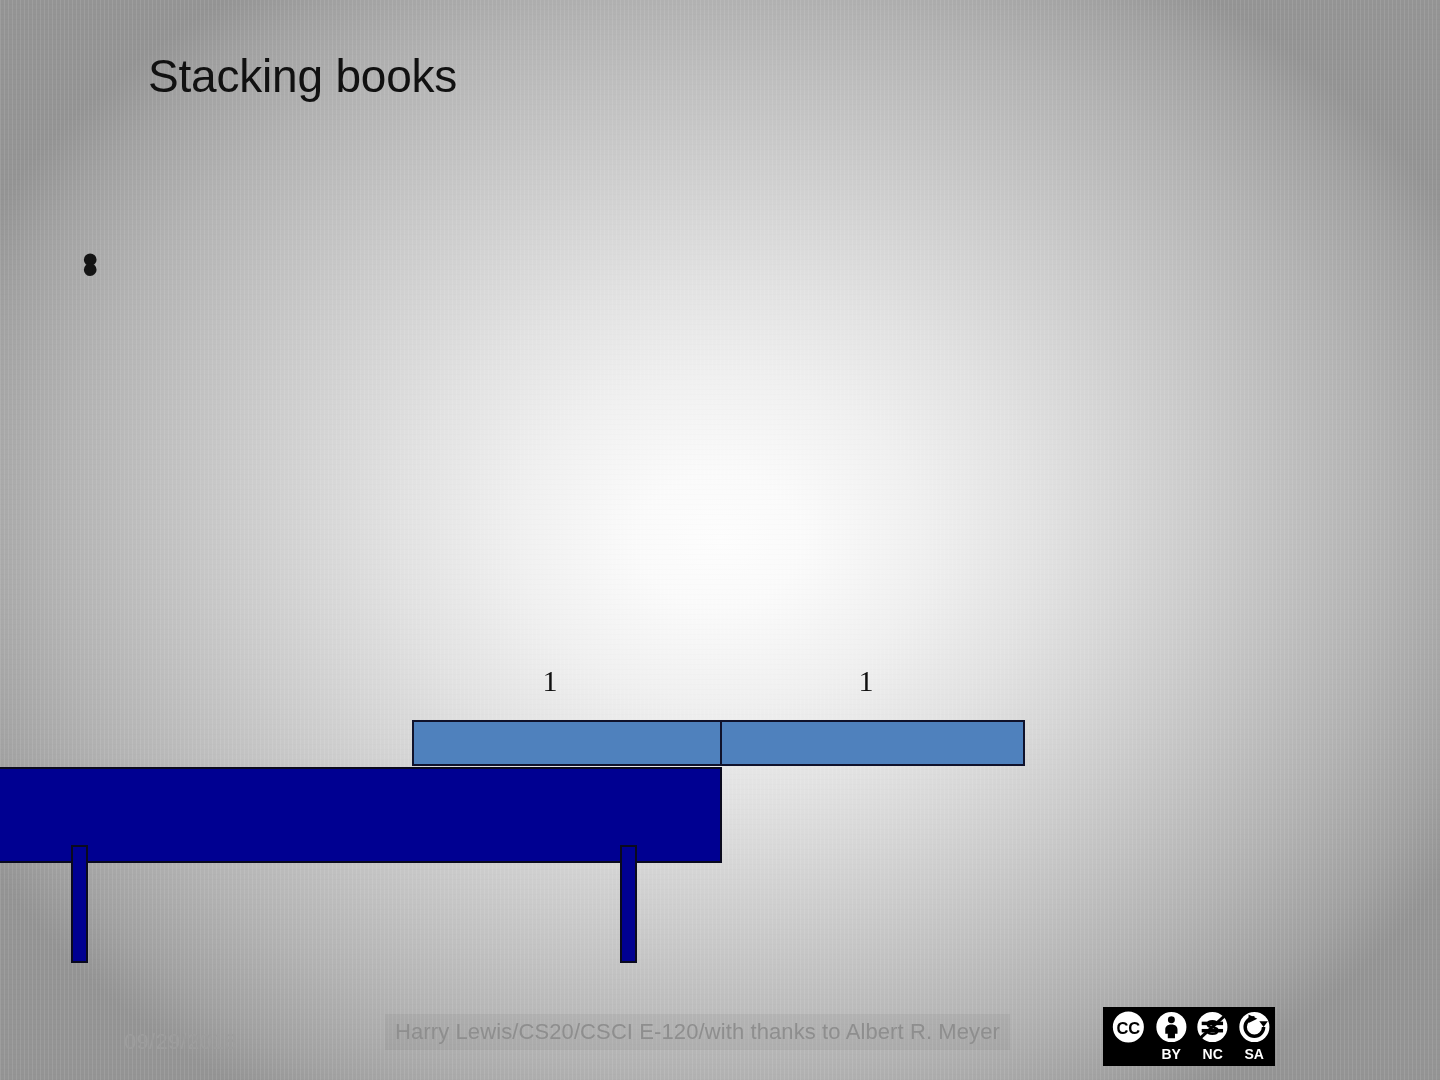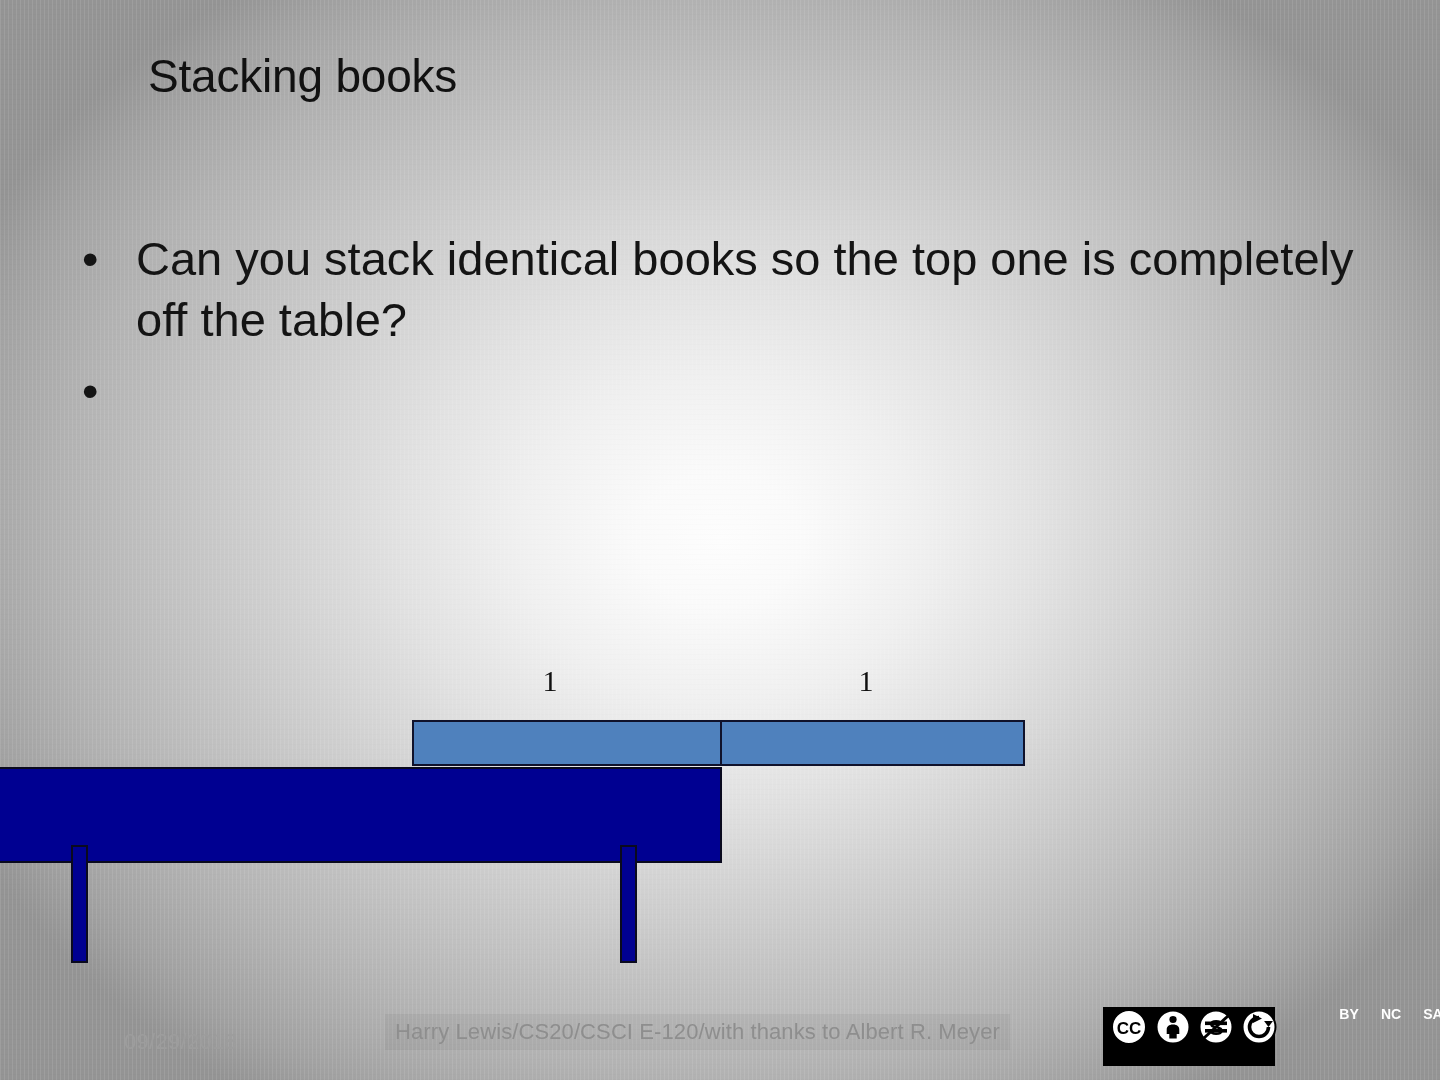--- a/index.html
+++ b/index.html
@@ -166,21 +166,21 @@
 
   
   .cc-badge {
     position: absolute;
     left: 1103px;
     top: 1007px;
     width: 172px;
     height: 59px;
     background: #000000;
     display: flex;
-    flex-direction: row;
+    flex-direction: column;
   }
   .cc-icons {
     display: flex;
     align-items: center;
     height: 40px;
     padding-left: 4px;
     gap: 1px;
   }
   .cc-letters {
     display: flex;
@@ -205,21 +205,20 @@
 <body>
 
 <div class="slide">
   <div class="texture"></div>
 
   <div class="title">Stacking books</div>
 
   <div class="bullets">
     <div class="bullet-row">
       <span class="bullet-dot">•</span>
-      <span>Can you stack identical books so the top one is completely off the table?</span>
     </div>
     <div class="bullet-row">
       <span class="bullet-dot">•</span>
     </div>
   </div>
 
   <div class="diagram">
     <div class="book-label label-left">1</div>
     <div class="book-label label-right">1</div>
 

